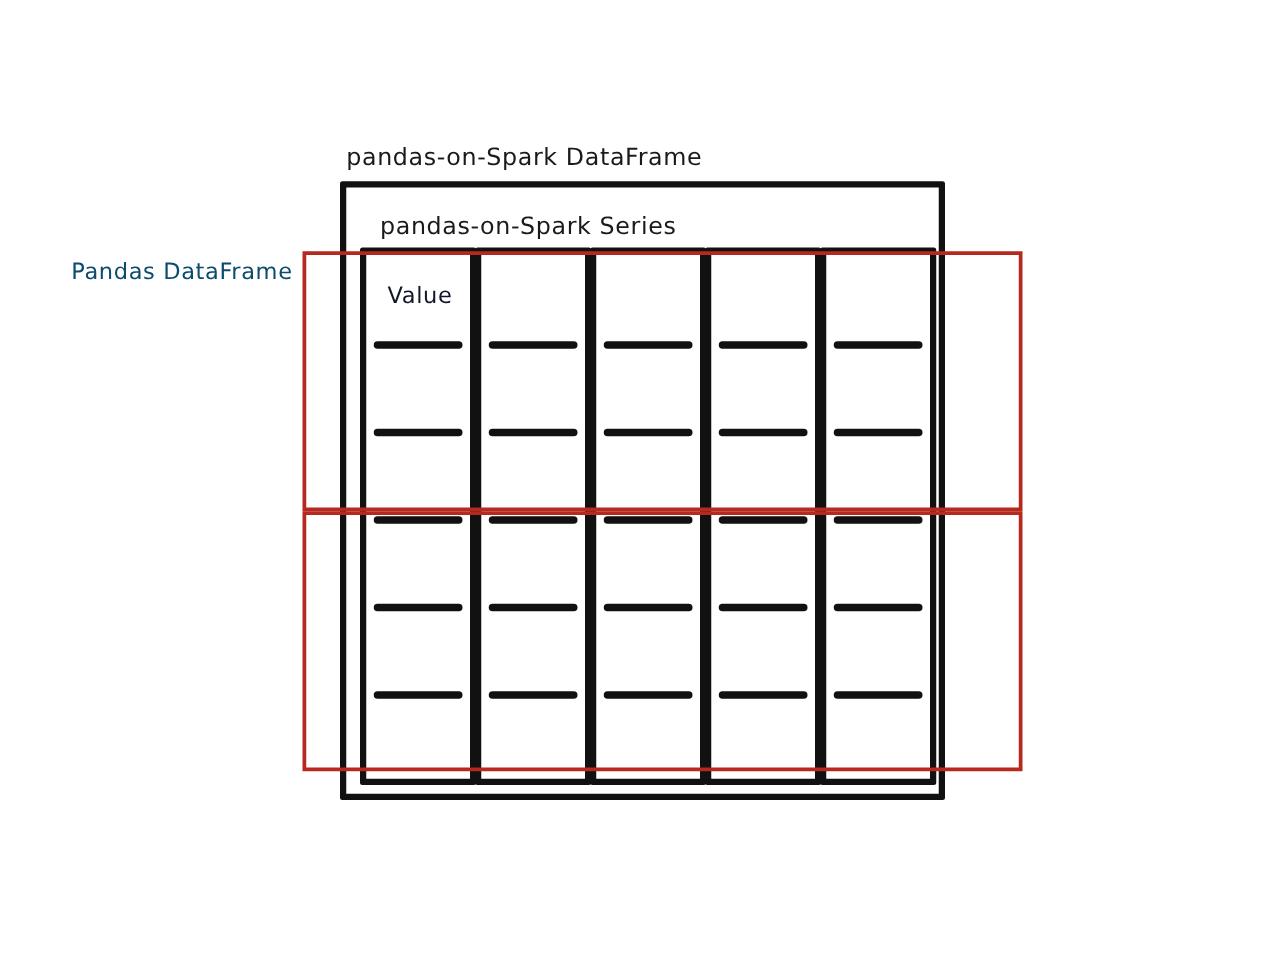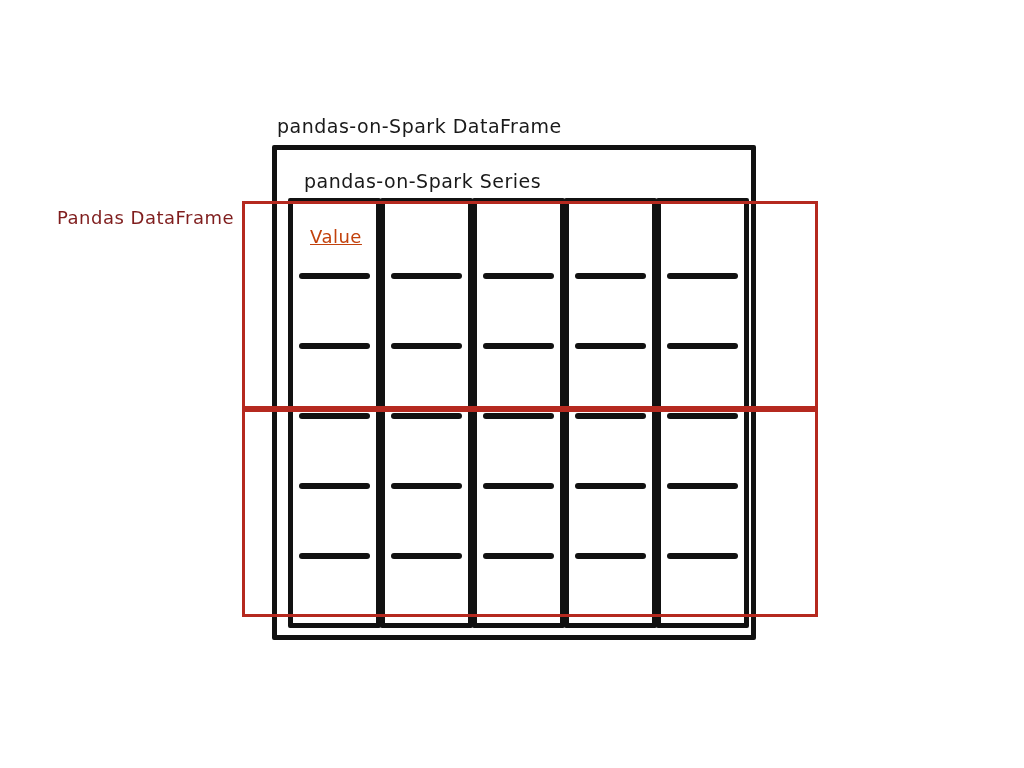--- a/index.html
+++ b/index.html
@@ -33,28 +33,27 @@
     left: 293px;
     top: 170px;
     font-size: 19px;
     color: #1a1a1a;
     margin-left: 11px;
   }
   #label-value {
     left: 310px;
     top: 226px;
     font-size: 18px;
-    color: #c2410c;
-    text-decoration: underline;
+    color: #0f172a;
   }
   #label-pandas-df {
     left: 57px;
     top: 207px;
     font-size: 18px;
-    color: #7f1d1d;
+    color: #0c4a6e;
   }
 
   
   .outer-box {
     position: absolute;
     left: 272px;
     top: 145px;
     width: 484px;
     height: 495px;
     border: 5px solid #111111;

